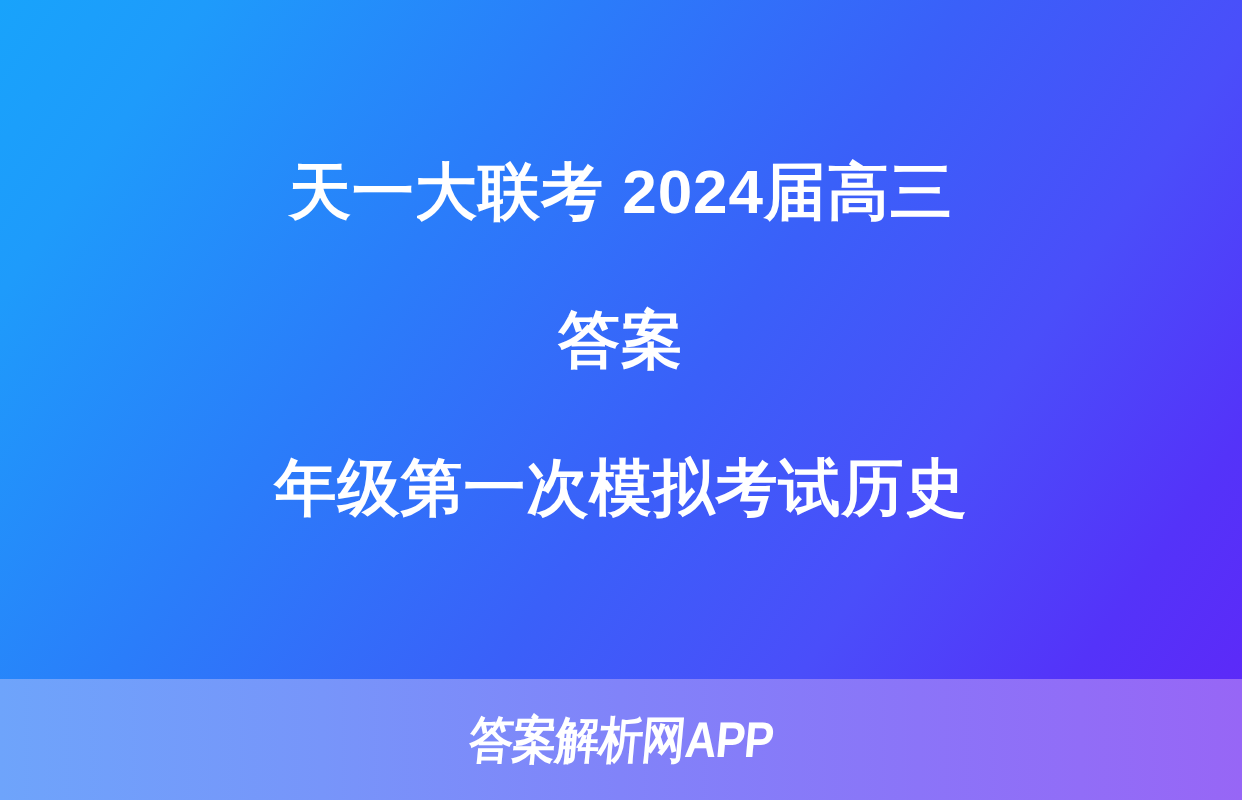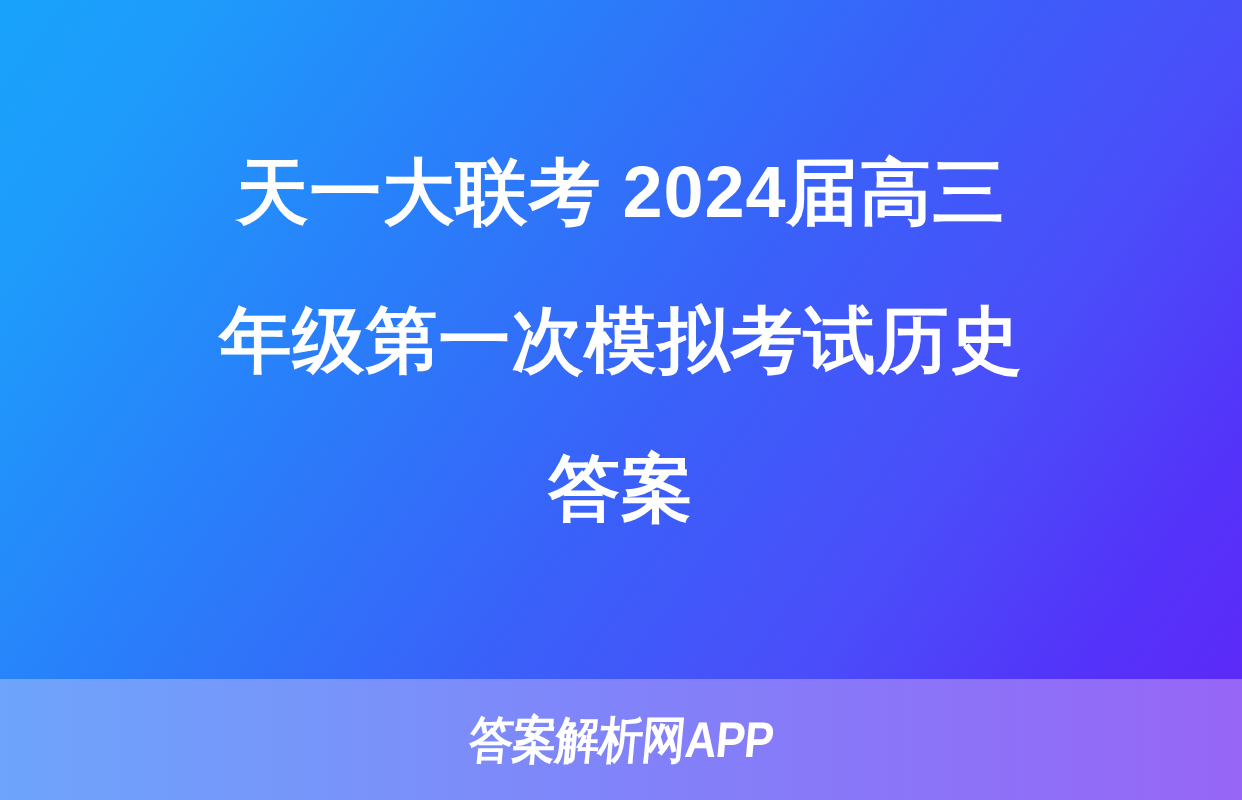--- a/index.html
+++ b/index.html
@@ -48,21 +48,21 @@
   }
 
   .title-block {
     width: 100%;
     text-align: center;
     color: #ffffff;
   }
 
   .title-line {
     display: block;
-    font-size: 72px;
+    font-size: 62px;
     line-height: 148px;
     font-weight: 700;
     letter-spacing: 1px;
     color: #ffffff;
     white-space: nowrap;
     text-align: center;
   }
 
   
   .watermark-band {
@@ -96,22 +96,22 @@
 </head>
 <body>
 
 <div id="poster">
 
   <div class="hero"></div>
 
   <div class="hero-inner">
     <div class="title-block">
       <span class="title-line">天一大联考 2024届高三</span>
+      <span class="title-line">答案</span>
       <span class="title-line">年级第一次模拟考试历史</span>
-      <span class="title-line">答案</span>
     </div>
   </div>
 
   <div class="watermark-band">
     <span class="watermark-text">答案解析网APP</span>
   </div>
 
 </div>
 
 </body></html>

